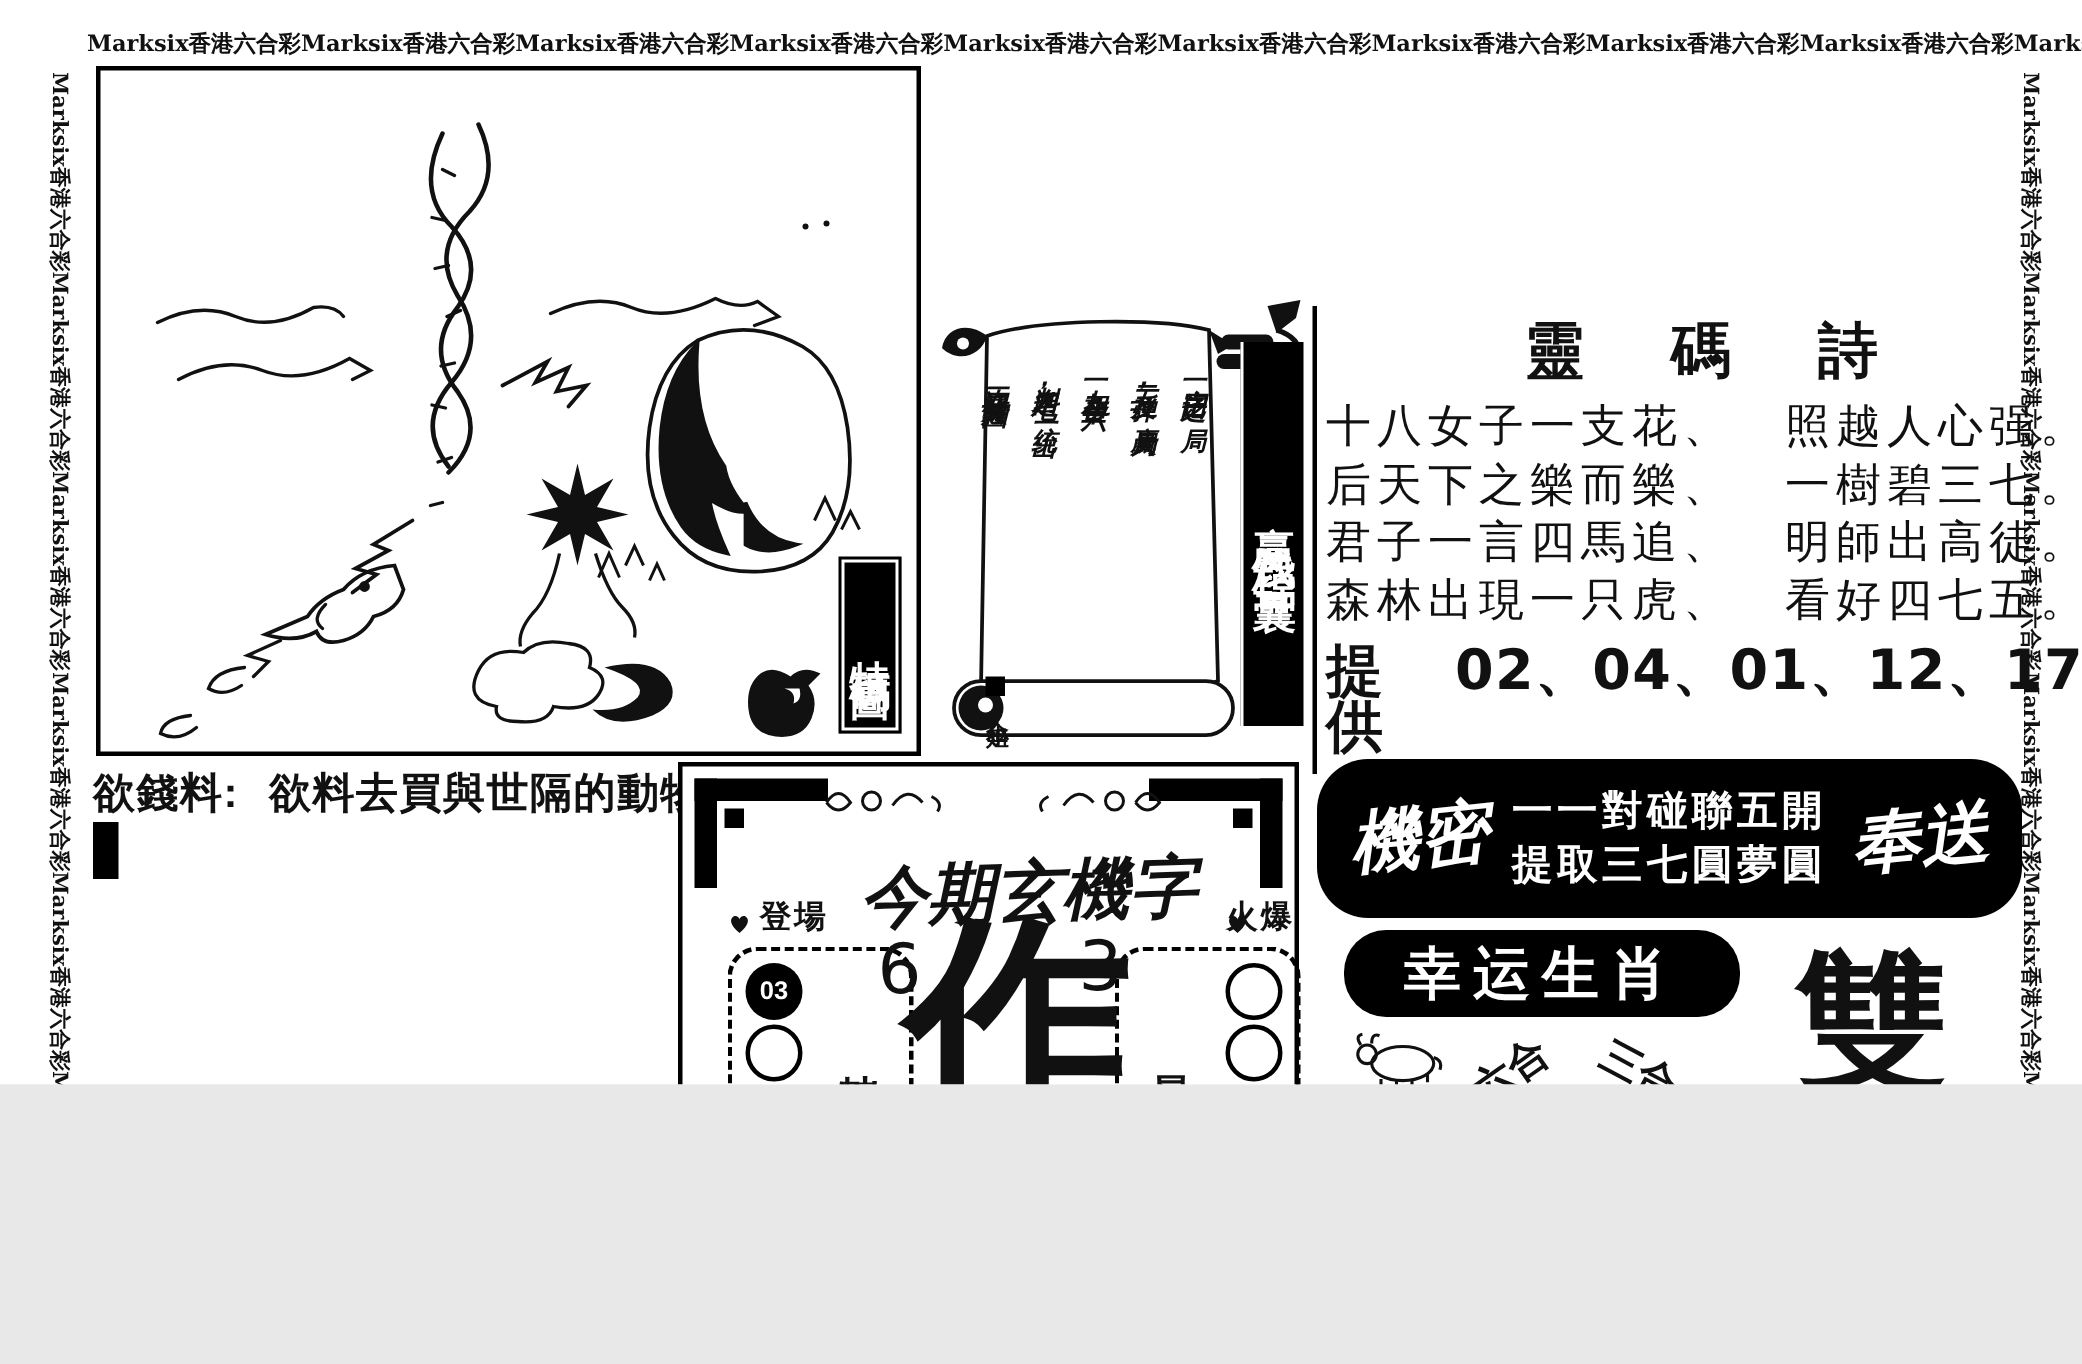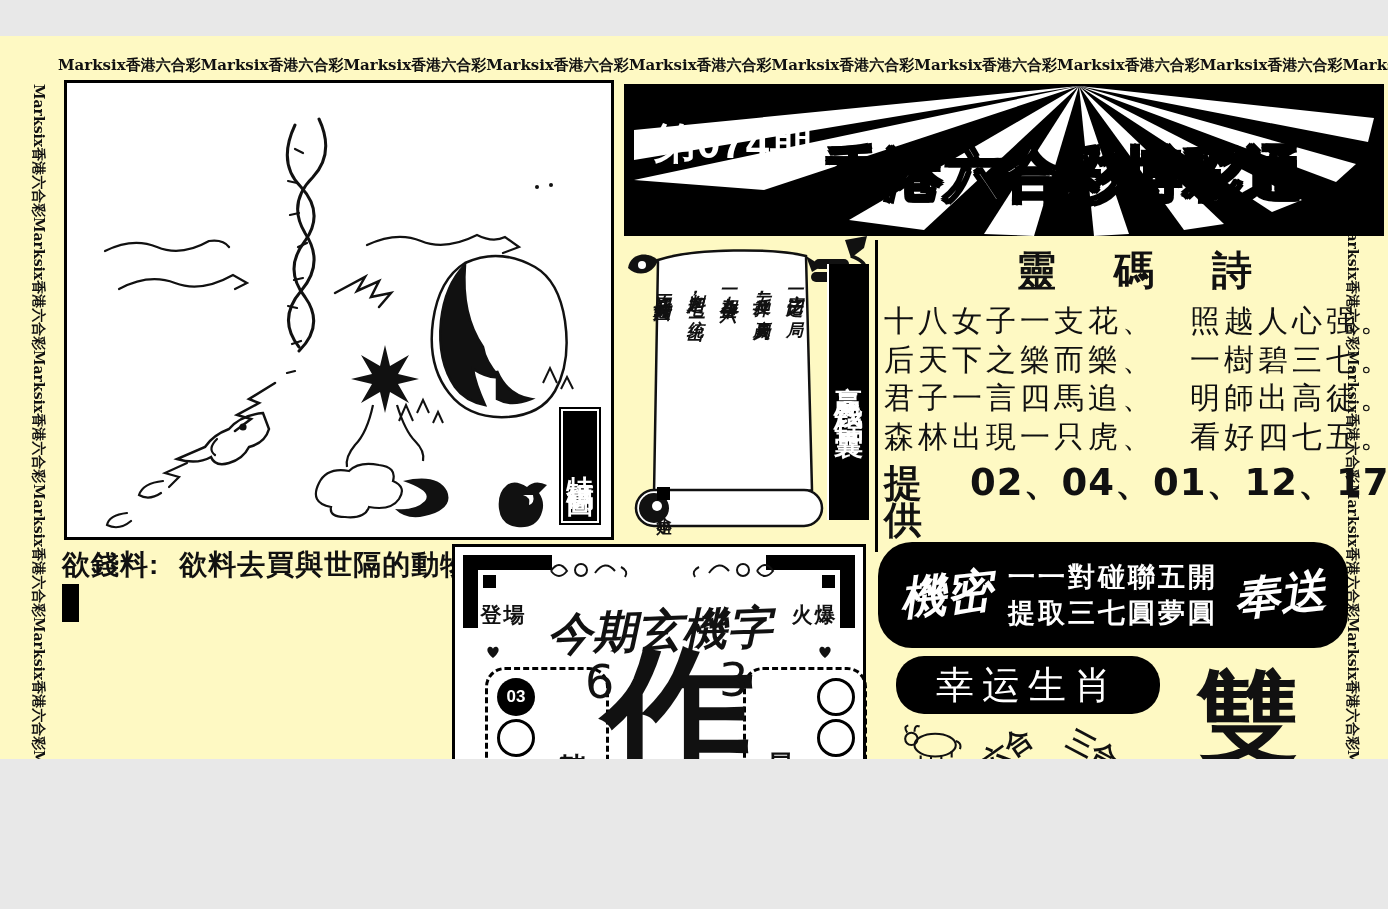--- a/index.html
+++ b/index.html
@@ -1,17 +1,17 @@
 <!DOCTYPE html>
 <html><head>
 <meta charset="utf-8">
 <style>
   html,body{margin:0;padding:0;background:#e8e8e8;}
-  .page{position:relative;width:1388px;height:723px;background:#fef9c3;overflow:hidden;
-        font-family:"Liberation Sans",sans-serif;color:#111;margin-top:36px;}
+  .page{position:relative;width:1388px;height:723px;background:#ffffff;overflow:hidden;
+        font-family:"Liberation Sans",sans-serif;color:#111;}
   .abs{position:absolute;}
 
   
   .edge-top,.edge-bottom{left:58px;width:1272px;height:20px;display:flex;justify-content:space-between;}
   .edge-top{top:20px;}
   .edge-bottom{top:868px;}
   .htile{font-family:"DejaVu Serif",serif;font-weight:700;font-size:15px;white-space:nowrap;}
   .edge-left,.edge-right{top:48px;height:812px;width:22px;display:flex;flex-direction:column;justify-content:space-between;align-items:center;}
   .edge-left{left:28px;}
   .edge-right{left:1342px;}
@@ -56,21 +56,21 @@
   .provide-nums{margin-left:48px;font-family:"DejaVu Sans",sans-serif;font-weight:800;font-size:37px;letter-spacing:1px;white-space:nowrap;}
 
   
   .secret-banner{left:878px;top:506px;width:470px;height:106px;background:#000;border-radius:34px;color:#fff;
       display:flex;align-items:center;justify-content:space-between;padding:0 22px;box-sizing:border-box;}
   .secret-side{font-family:"DejaVu Serif",serif;font-style:italic;font-weight:700;font-size:46px;transform:rotate(-6deg);white-space:nowrap;}
   .secret-mid{text-align:center;font-family:"DejaVu Serif",serif;font-weight:700;font-size:27px;line-height:1.35;letter-spacing:3px;white-space:nowrap;}
 
   
   .zodiac-banner{left:896px;top:620px;width:264px;height:58px;background:#000;border-radius:28px;color:#fff;
-      display:flex;align-items:center;justify-content:center;font-size:38px;font-weight:400;letter-spacing:8px;}
+      display:flex;align-items:center;justify-content:center;font-size:38px;font-weight:700;letter-spacing:8px;}
   .zodiac-field{left:880px;top:682px;width:316px;height:186px;}
   .zlabel{position:absolute;font-size:27px;font-weight:900;white-space:nowrap;}
   .zseal{position:absolute;left:206px;top:86px;width:30px;height:30px;background:#000;color:#fff;font-size:19px;font-weight:700;
       display:flex;align-items:center;justify-content:center;transform:rotate(-12deg);}
 
   
   .double-big{left:1196px;top:630px;width:104px;text-align:center;font-weight:900;line-height:1;}
   .big-char{font-size:102px;}
   .big-char + .big-char{margin-top:24px;}
 
@@ -81,21 +81,21 @@
 
   
   .mystery-panel{left:452px;top:508px;width:414px;height:352px;border:3px solid #000;box-sizing:border-box;background:#fff;}
   .c-tl,.c-tr{position:absolute;top:8px;width:74px;height:58px;}
   .c-tl{left:8px;border-top:15px solid #000;border-left:15px solid #000;}
   .c-tr{right:8px;border-top:15px solid #000;border-right:15px solid #000;}
   .c-tl::after,.c-tr::after{content:"";position:absolute;top:5px;width:13px;height:13px;background:#000;}
   .c-tl::after{left:5px;} .c-tr::after{right:5px;}
   .orn{position:absolute;top:12px;}
   .pend{position:absolute;top:98px;}
-  .m-titlerow{position:absolute;left:0;top:54px;width:100%;display:flex;justify-content:center;align-items:flex-start;gap:20px;}
+  .m-titlerow{position:absolute;left:0;top:54px;width:100%;display:flex;justify-content:center;align-items:flex-end;gap:20px;padding-left:26px;}
   .stage-word{font-size:21px;font-weight:900;letter-spacing:2px;}
   .m-title{font-family:"DejaVu Serif",serif;font-style:italic;font-weight:700;font-size:45px;transform:rotate(-2deg);white-space:nowrap;}
   .dash-box{position:absolute;top:120px;width:124px;height:142px;border:3px dashed #000;border-radius:20px;
       box-sizing:border-box;display:flex;padding:8px 6px;gap:5px;}
   .dash-box.left{left:30px;} .dash-box.right{left:288px;}
   .balls{display:flex;flex-direction:column;justify-content:space-between;align-items:center;width:44px;}
   .ball{width:38px;height:38px;border-radius:50%;border:3px solid #000;box-sizing:border-box;}
   .ball.filled{background:#000;color:#fff;display:flex;align-items:center;justify-content:center;font-size:17px;font-weight:800;border:none;}
   .box-label{writing-mode:vertical-rl;text-orientation:upright;font-size:28px;font-weight:900;letter-spacing:4px;line-height:1;margin:auto;}
   .big-mystery{position:absolute;left:148px;top:94px;font-family:"DejaVu Serif",serif;font-weight:900;font-size:152px;line-height:1;}
@@ -194,37 +194,20 @@
           <circle cx="484" cy="102" r="2"></circle>
         </g>
     </svg>
     <svg class="pot-icon" width="56" height="58" viewBox="0 0 56 58">
       <path d="M14 14 q-10 8 -8 24 q2 16 18 18 q18 2 24 -12 q5 -12 -2 -22 l8 -8 q-12 -6 -20 2 q-12 -8 -20 -2 z" fill="#111"></path>
       <path d="M30 24 q8 2 6 10 q6 -2 4 -10 z" fill="#fff"></path>
     </svg>
     <div class="special-label">特碼圖</div>
   </div>
 
-  <div class="abs title-banner">
-    <svg class="rays" viewBox="0 0 760 152" preserveAspectRatio="none">
-      <g fill="#fff">
-        <polygon points="455,2 10,46 10,76"></polygon>
-        <polygon points="455,2 10,96 140,106"></polygon>
-        <polygon points="455,2 225,136 300,146"></polygon>
-        <polygon points="455,2 360,150 410,152"></polygon>
-        <polygon points="455,2 470,152 505,150"></polygon>
-        <polygon points="455,2 560,146 600,140"></polygon>
-        <polygon points="455,2 648,128 678,116"></polygon>
-        <polygon points="455,2 712,98 732,80"></polygon>
-        <polygon points="455,2 744,58 750,34"></polygon>
-      </g>
-    </svg>
-    <div class="issue-no">第074期</div>
-    <div class="masthead-title">香港六合彩博彩通</div>
-  </div>
 
   <div class="abs scroll-panel">
     <svg class="scroll-svg" width="210" height="305" viewBox="0 0 210 305">
       <path d="M34 16 C 70 4, 150 4, 182 12 L 188 246 C 150 260, 62 262, 30 250 Z" fill="#fff" stroke="#111" stroke-width="2.5"></path>
       <path d="M34 16 C 22 6, 6 10, 4 24 C 14 34, 30 30, 34 16 Z" fill="#111"></path>
       <circle cx="18" cy="21" r="4" fill="#fff"></circle>
       <path d="M182 12 l16 10 -10 6 z" fill="#111"></path>
       <rect x="12" y="246" width="186" height="36" rx="18" fill="#fff" stroke="#111" stroke-width="2.5"></rect>
       <circle cx="30" cy="264" r="15" fill="#111"></circle>
       <circle cx="33" cy="262" r="5" fill="#fff"></circle>

